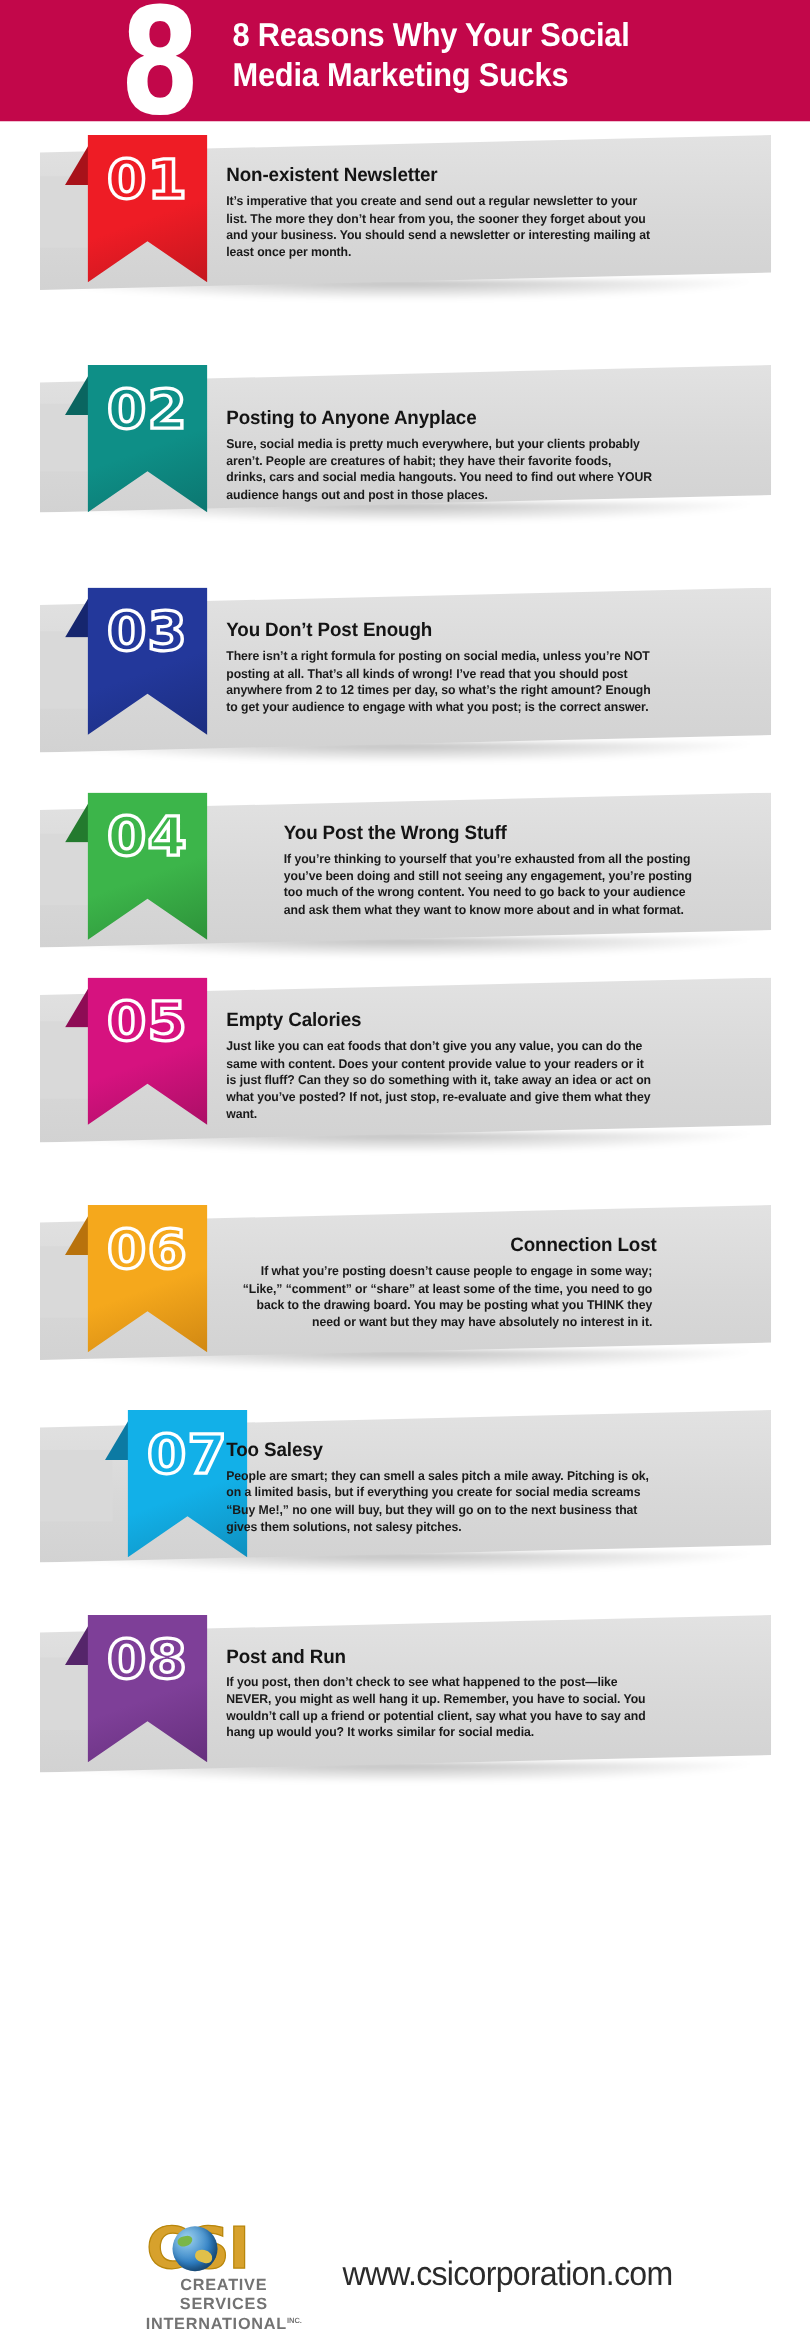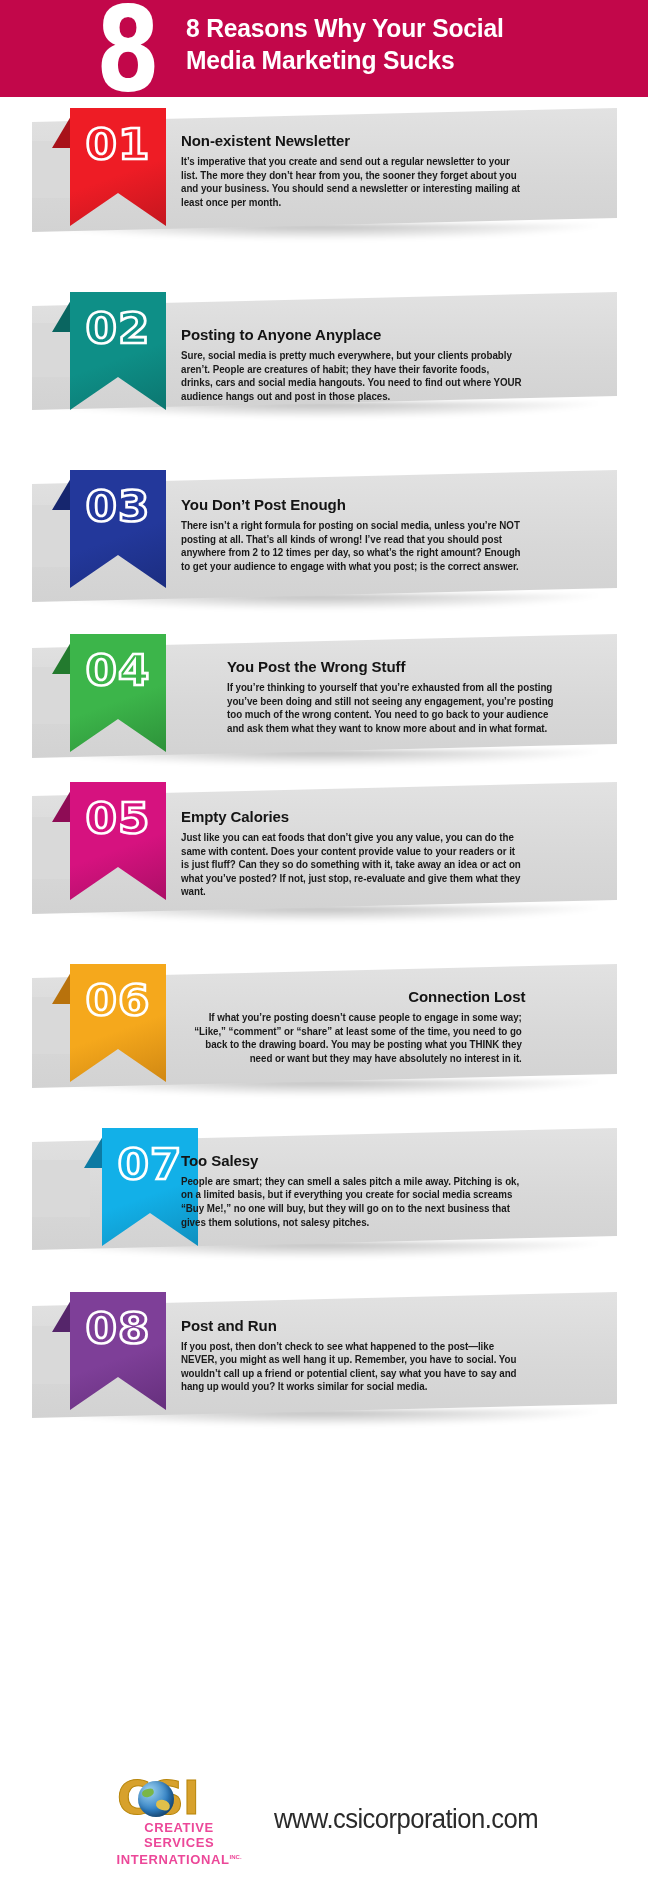--- a/index.html
+++ b/index.html
@@ -210,21 +210,21 @@
   .logo-sub {
     position: absolute;
     left: 6px; top: 50px;
     width: 140px;
     text-align: center;
     font-family: "Liberation Sans", sans-serif;
     font-weight: 700;
     font-size: 13px;
     line-height: 14.5px;
     letter-spacing: 0.6px;
-    color: #ec4899;
+    color: #737373;
   }
   .logo-sub .inc {
     font-size: 6px;
     letter-spacing: 0;
     vertical-align: super;
   }
   .footer-url {
     font-family: "Liberation Sans", sans-serif;
     font-weight: 400;
     font-size: 27px;

